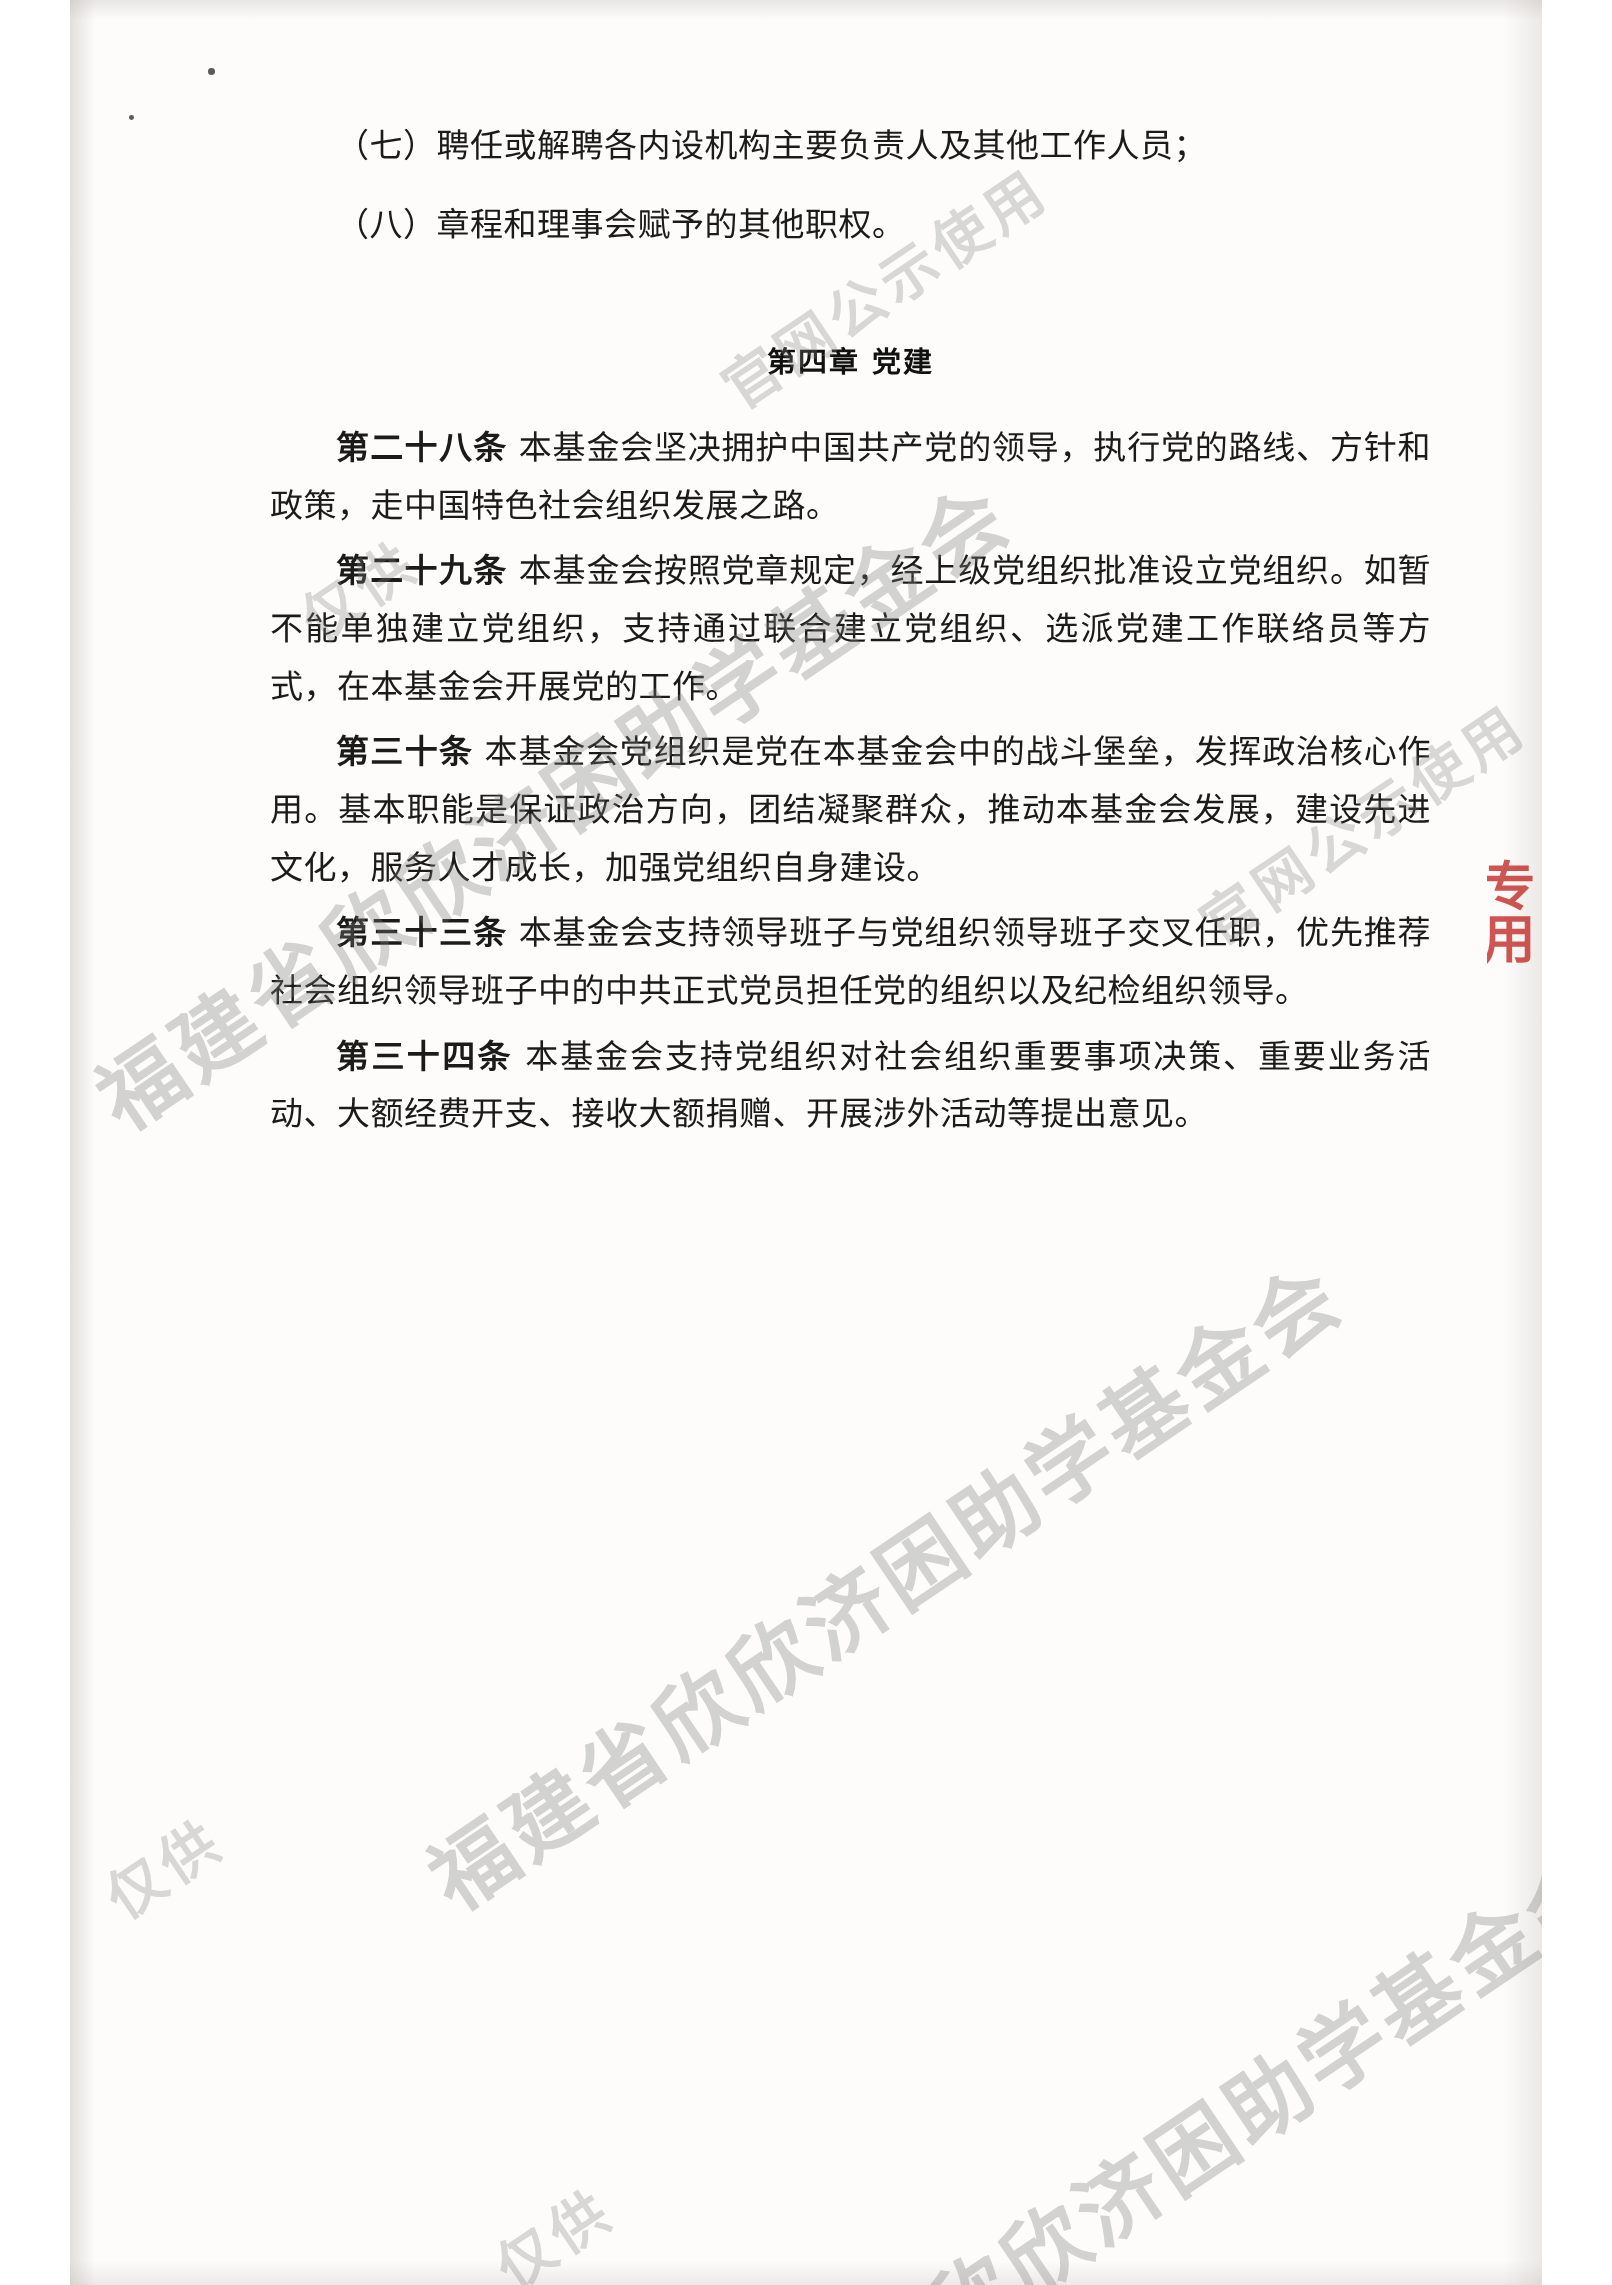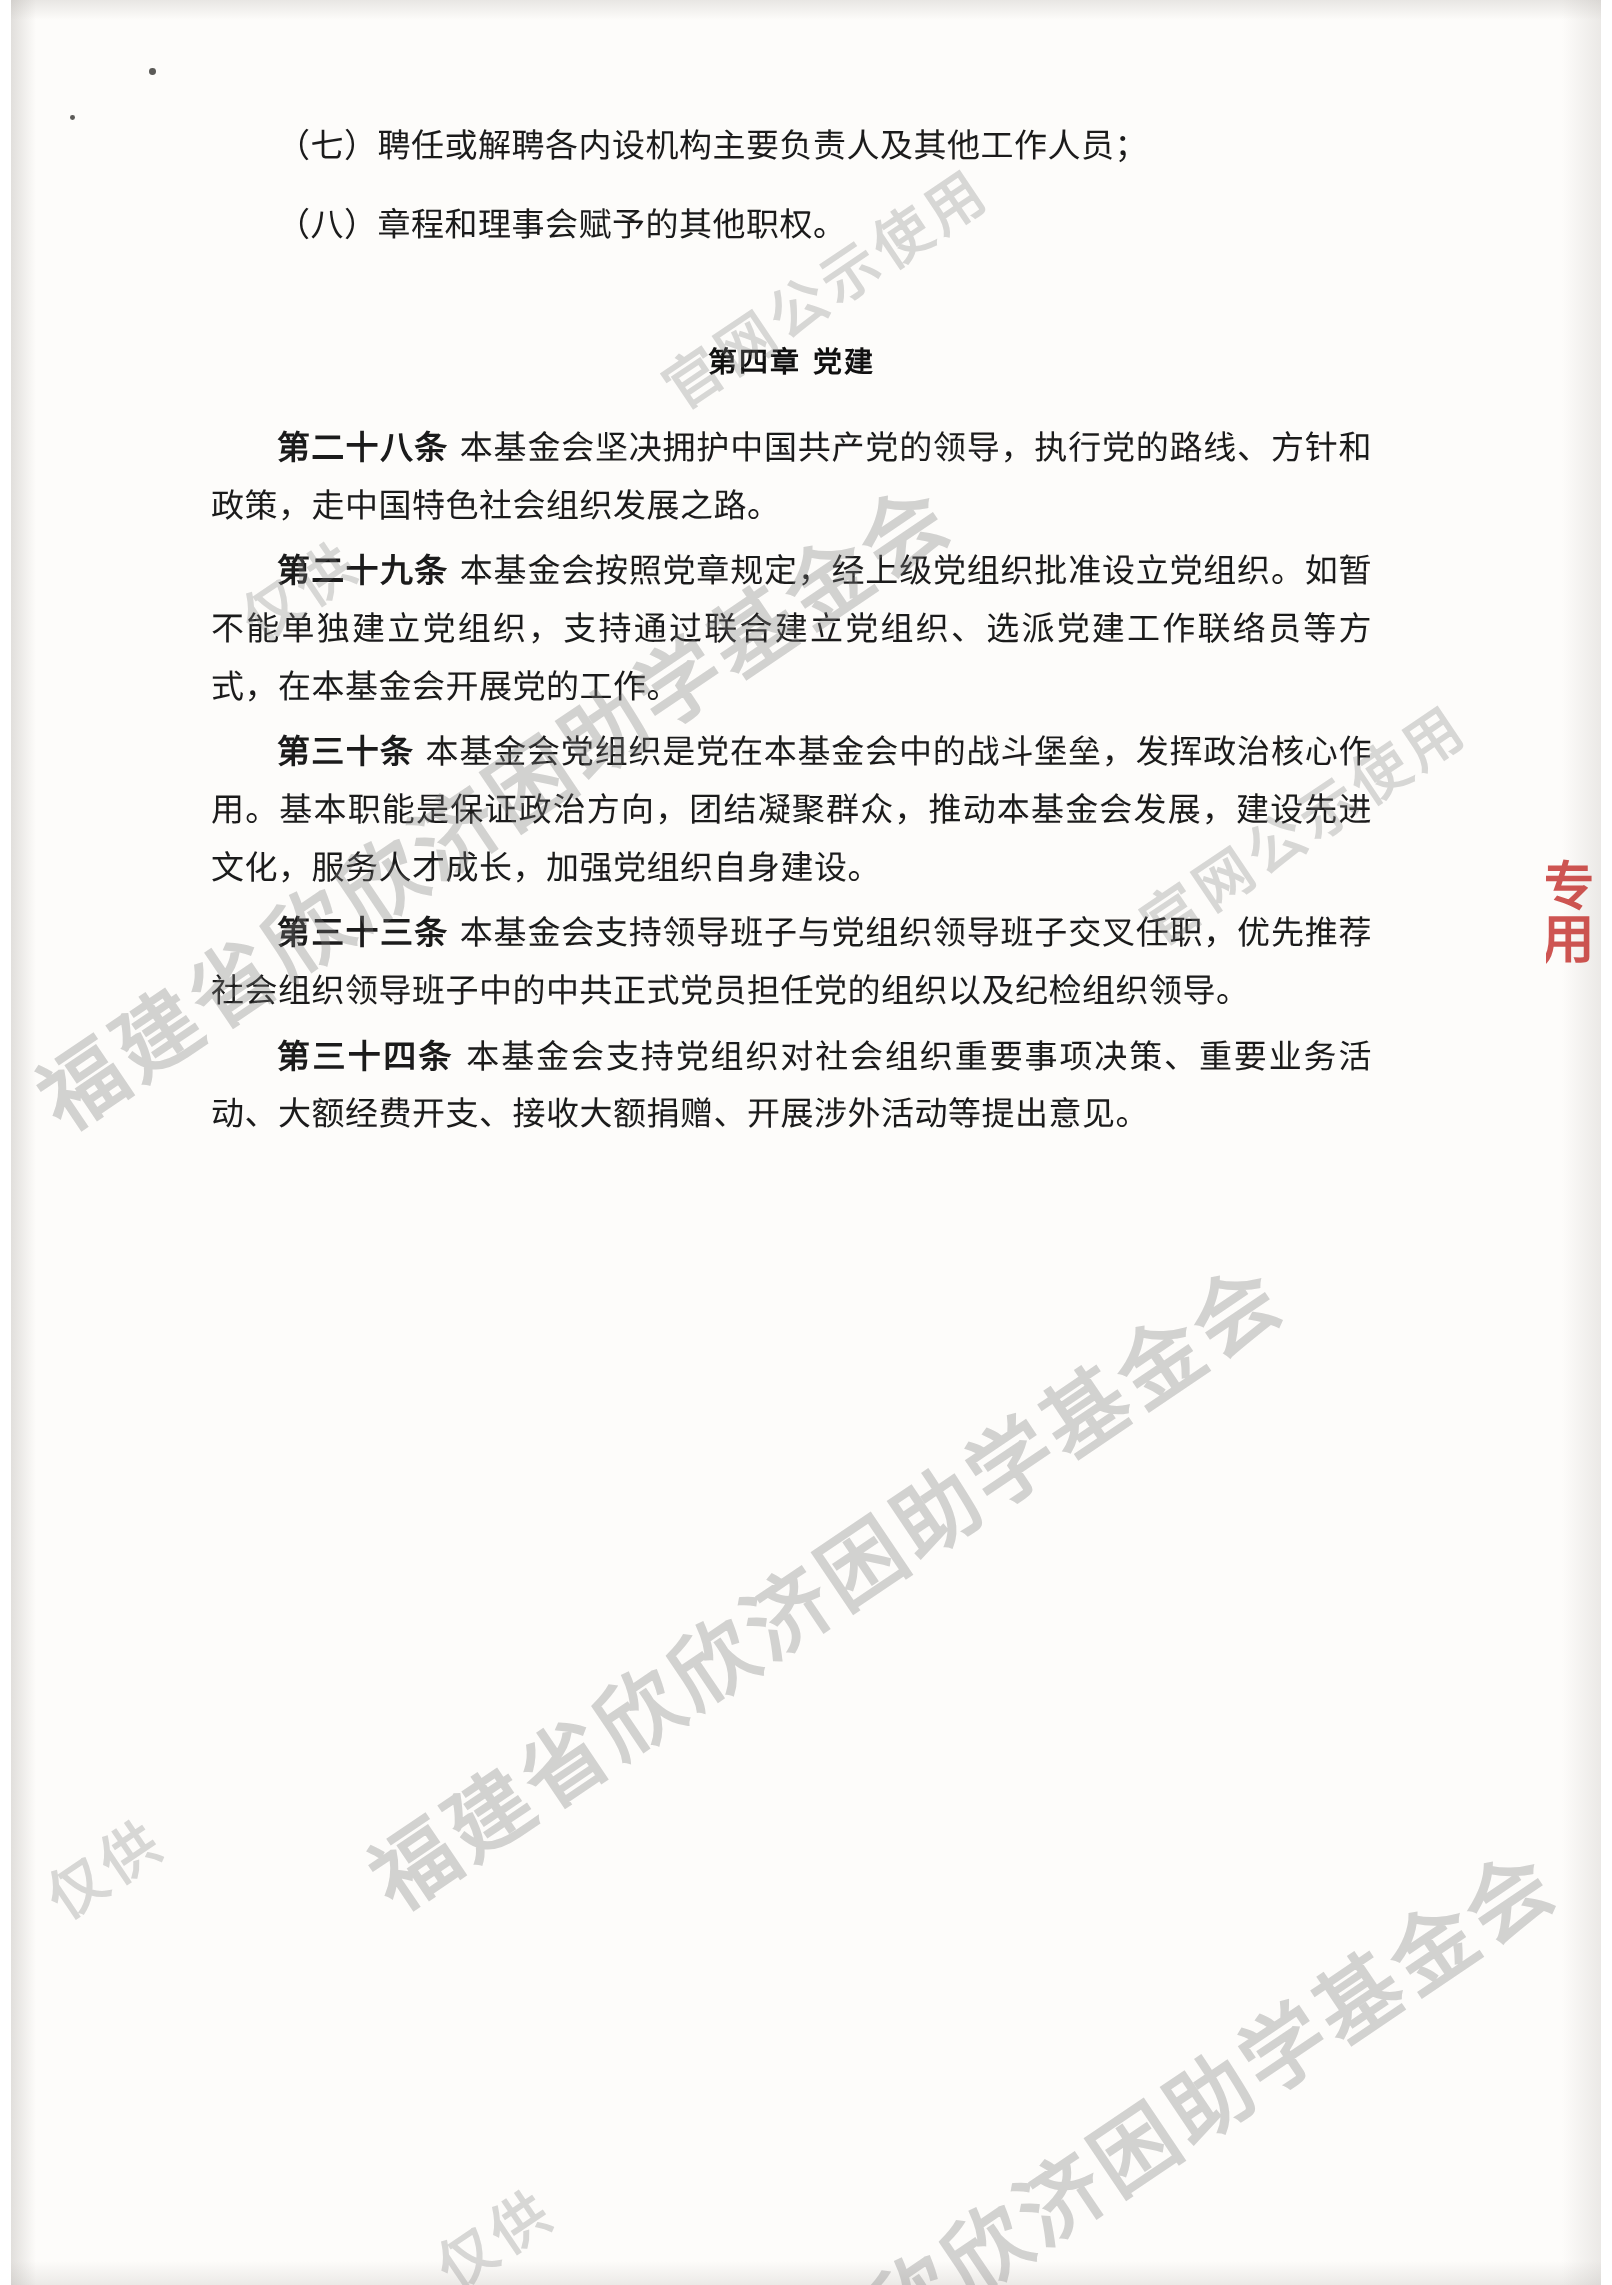--- a/index.html
+++ b/index.html
@@ -6,21 +6,21 @@
   html, body {
     margin: 0;
     padding: 0;
     background: #ffffff;
   }
   body {
     font-family: "DejaVu Serif", "Liberation Serif", serif;
   }
   .page {
     position: relative;
-    width: 1590px;
+    width: 1472px;
     height: 2286px;
     margin: 0 auto;
     background: #fdfcfa;
     overflow: hidden;
   }
   
   .scan-edge-left {
     position: absolute;
     top: 0; left: 0;
     width: 25px; height: 100%;

